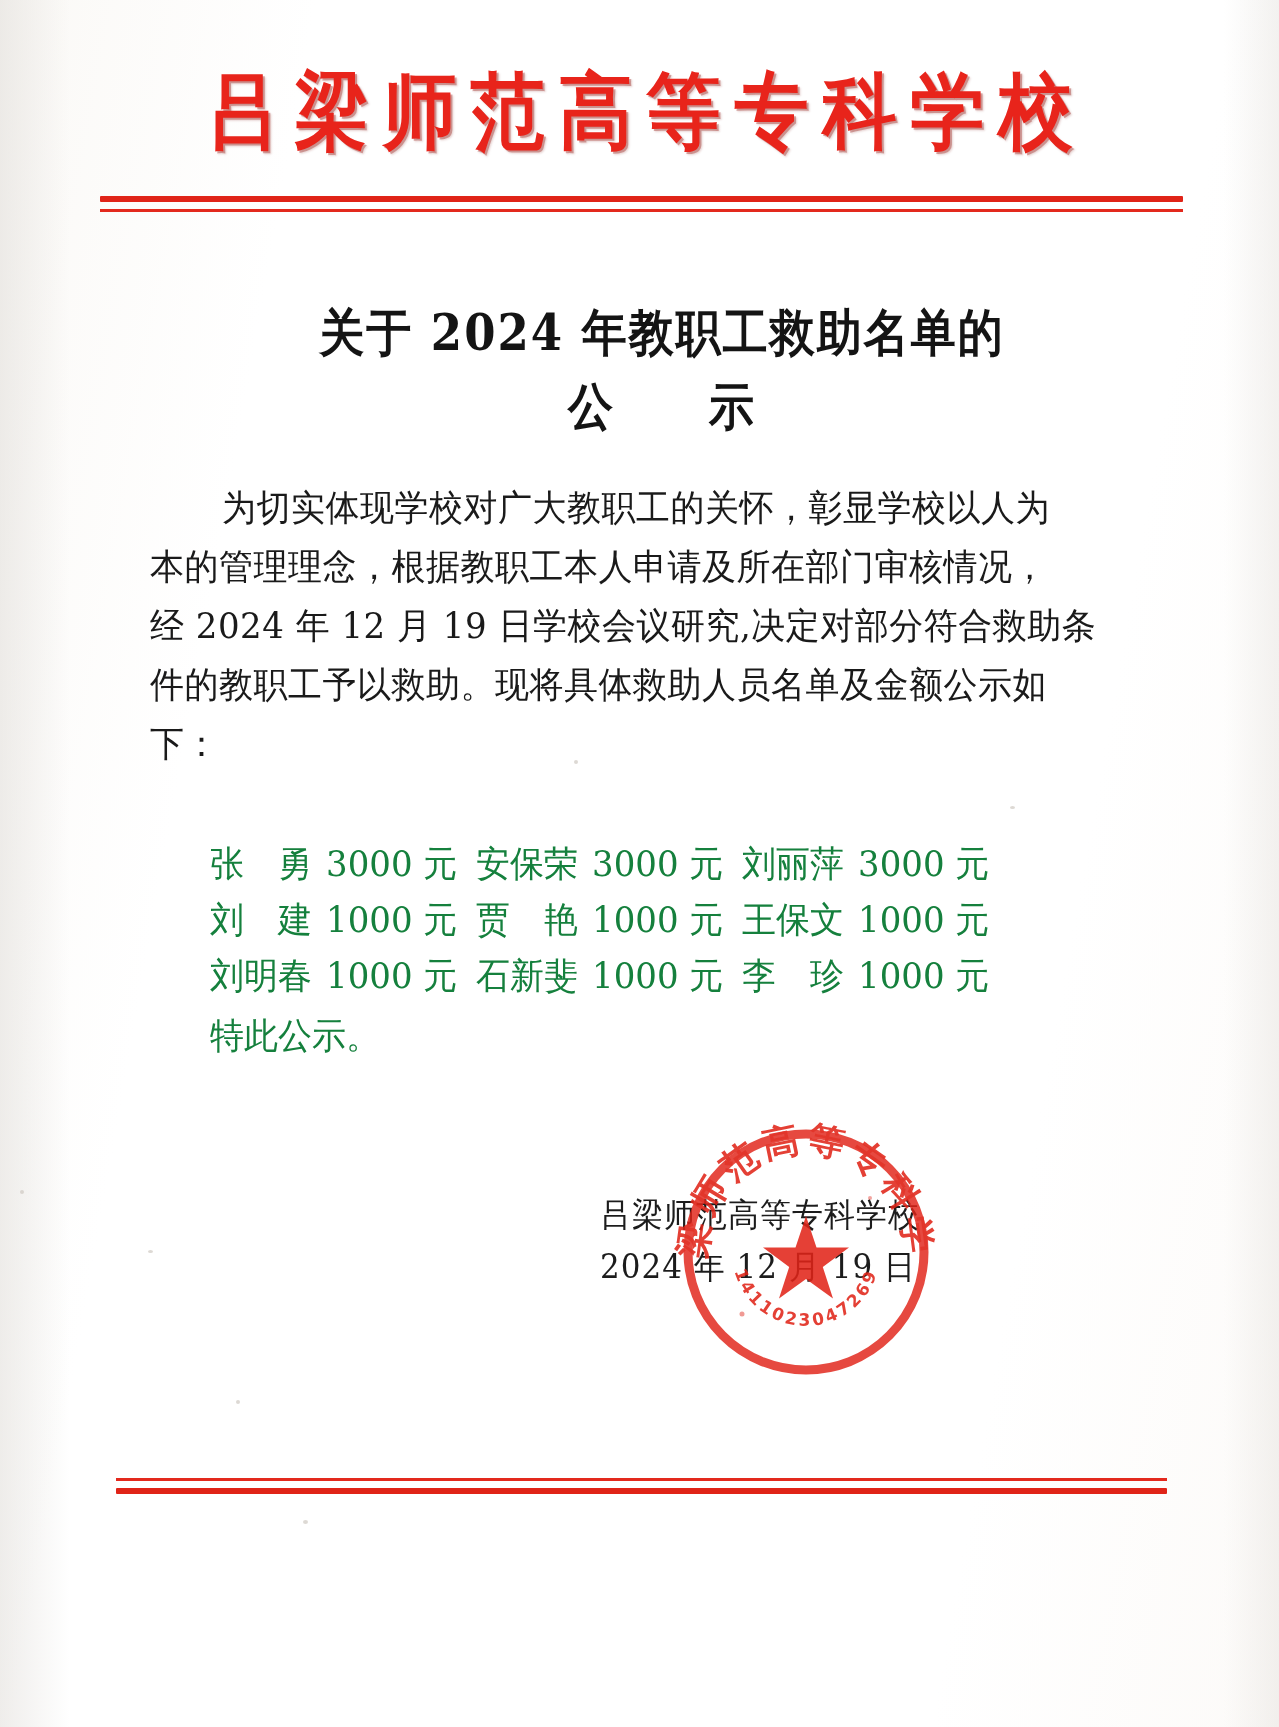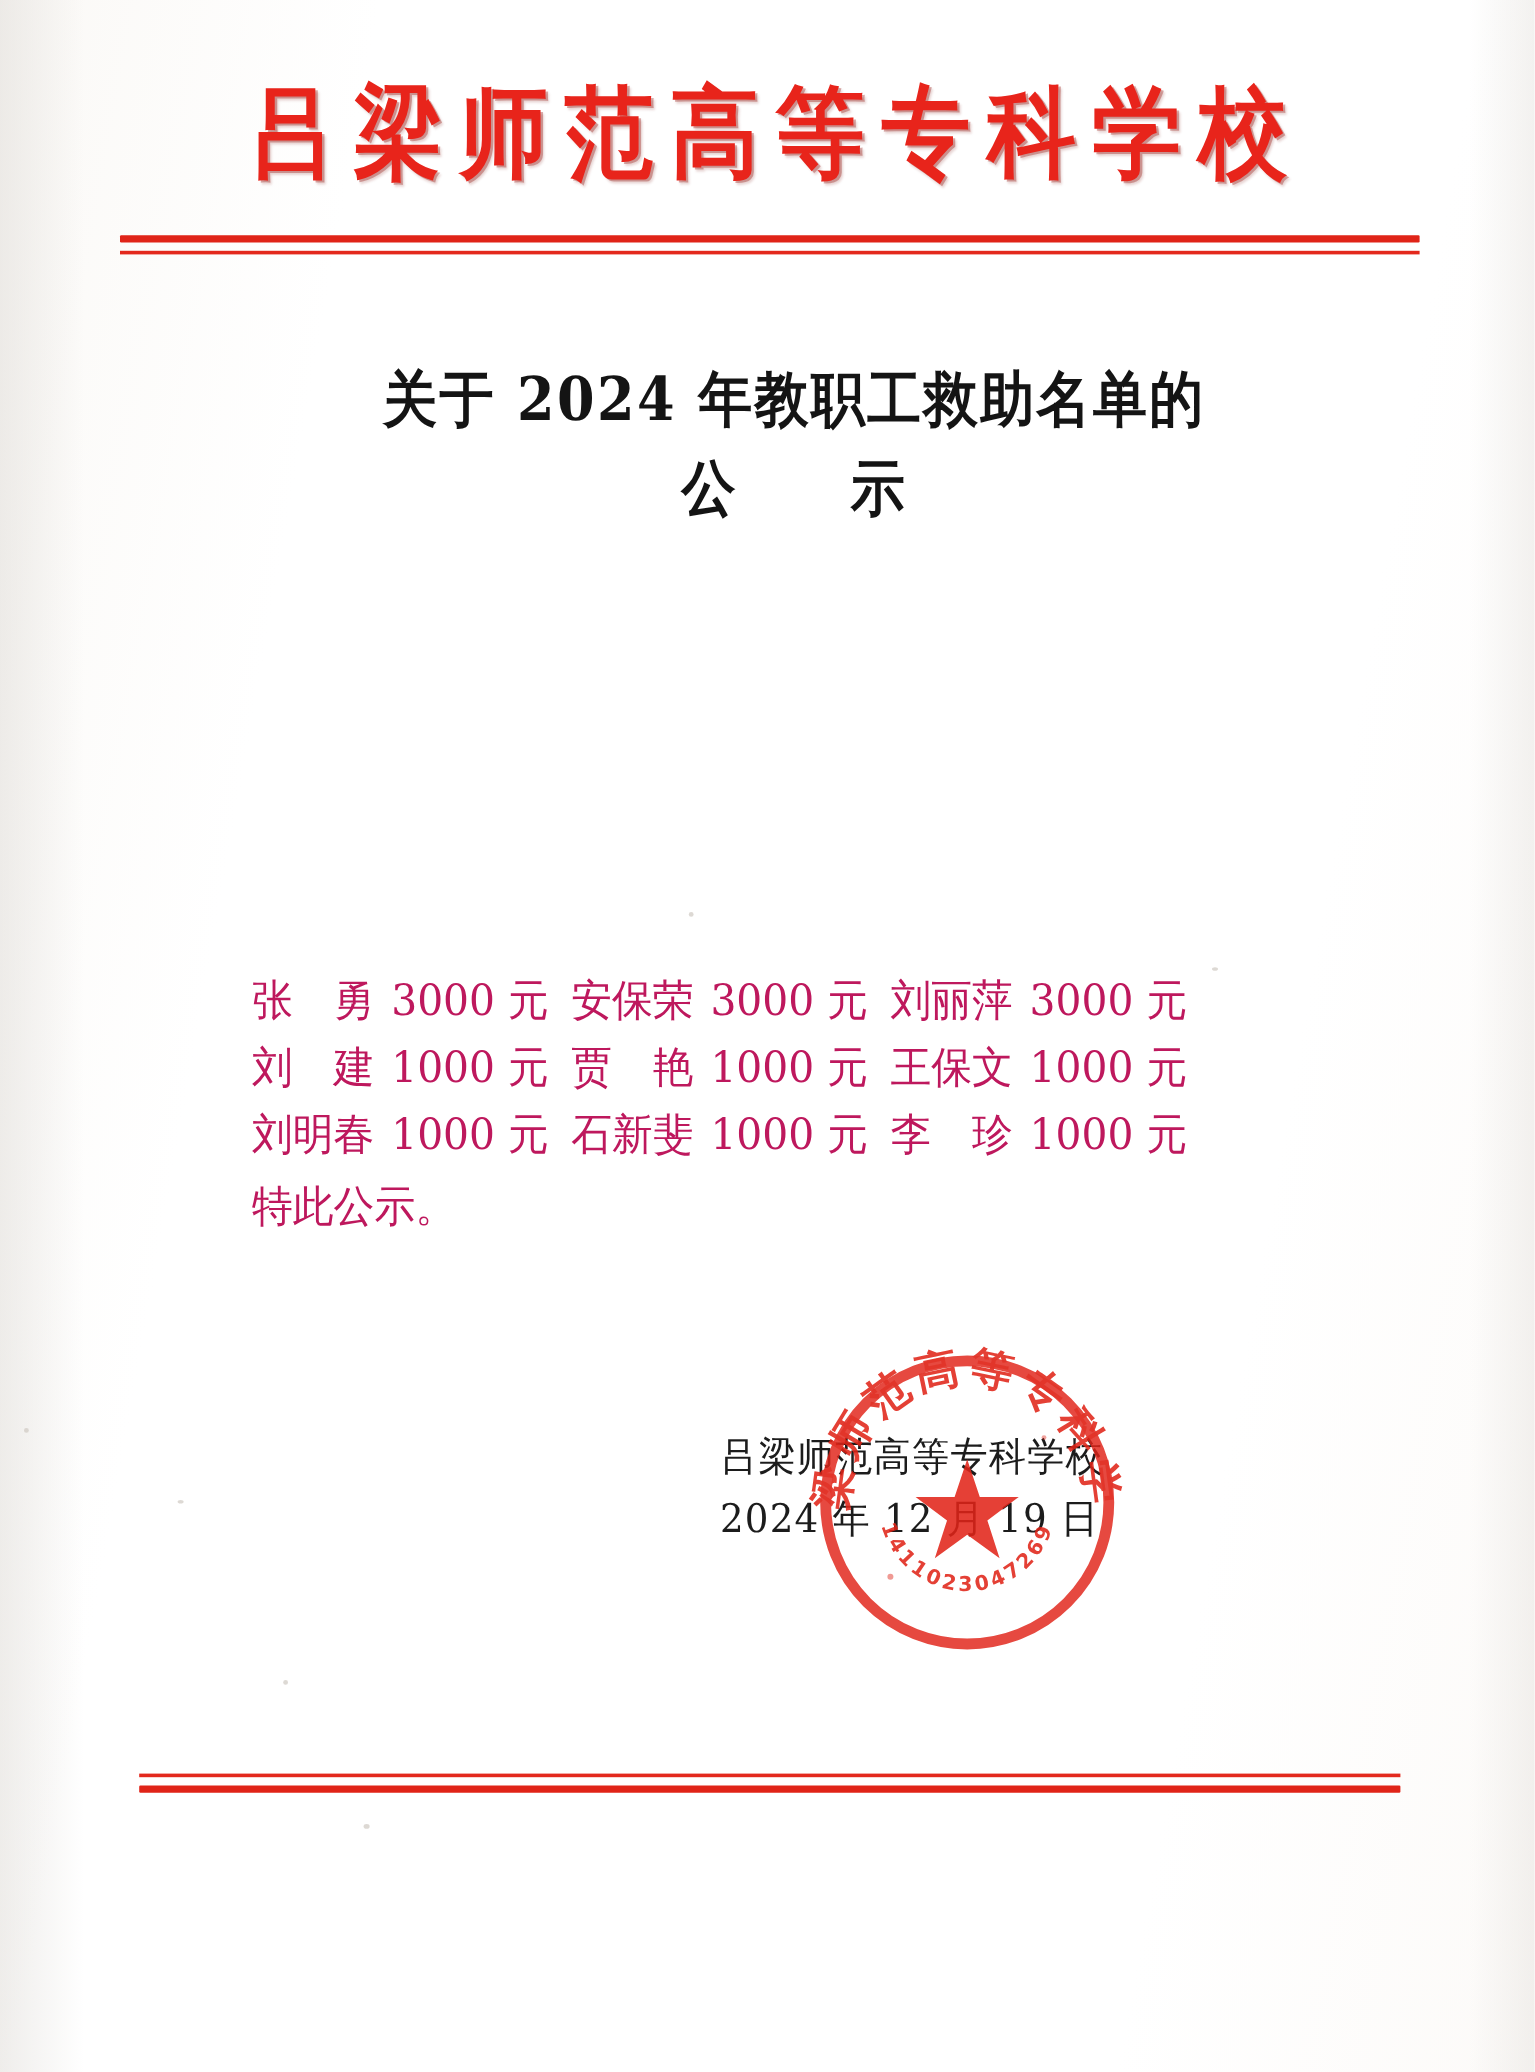--- a/index.html
+++ b/index.html
@@ -125,25 +125,25 @@
     transform: scaleY(1.06);
     transform-origin: left center;
   }
   .body-line.indent { text-indent: 72px; }
 
   
   .list-block {
     position: absolute;
     left: 210px;
     right: 120px;
-    top: 806px;
+    top: 835px;
     font-family: "DejaVu Serif", "Liberation Serif", serif;
     font-size: 34px;
     line-height: 56px;
-    color: #be185d;
+    color: #15803d;
   }
   .list-row {
     display: flex;
     align-items: baseline;
     white-space: pre;
   }
   .list-cell {
     display: flex;
     align-items: baseline;
     width: 266px;
@@ -230,20 +230,27 @@
     <div class="rule-thick"></div>
     <div class="rule-gap"></div>
     <div class="rule-thin"></div>
   </div>
 
   <div class="doc-title">
     <div class="doc-title-line1">关于 2024 年教职工救助名单的</div>
     <div class="doc-title-line2">公　　示</div>
   </div>
 
+  <div class="body-block">
+    <div class="body-line indent">为切实体现学校对广大教职工的关怀，彰显学校以人为</div>
+    <div class="body-line">本的管理理念，根据教职工本人申请及所在部门审核情况，</div>
+    <div class="body-line">经 2024 年 12 月 19 日学校会议研究,决定对部分符合救助条</div>
+    <div class="body-line">件的教职工予以救助。现将具体救助人员名单及金额公示如</div>
+    <div class="body-line">下：</div>
+  </div>
 
   <div class="list-block">
     <div class="list-row">
       <span class="list-cell">
         <span class="cell-name">张　勇</span>
         <span class="cell-amount">3000 元</span>
       </span>
       <span class="list-cell">
         <span class="cell-name">安保荣</span>
         <span class="cell-amount">3000 元</span>

